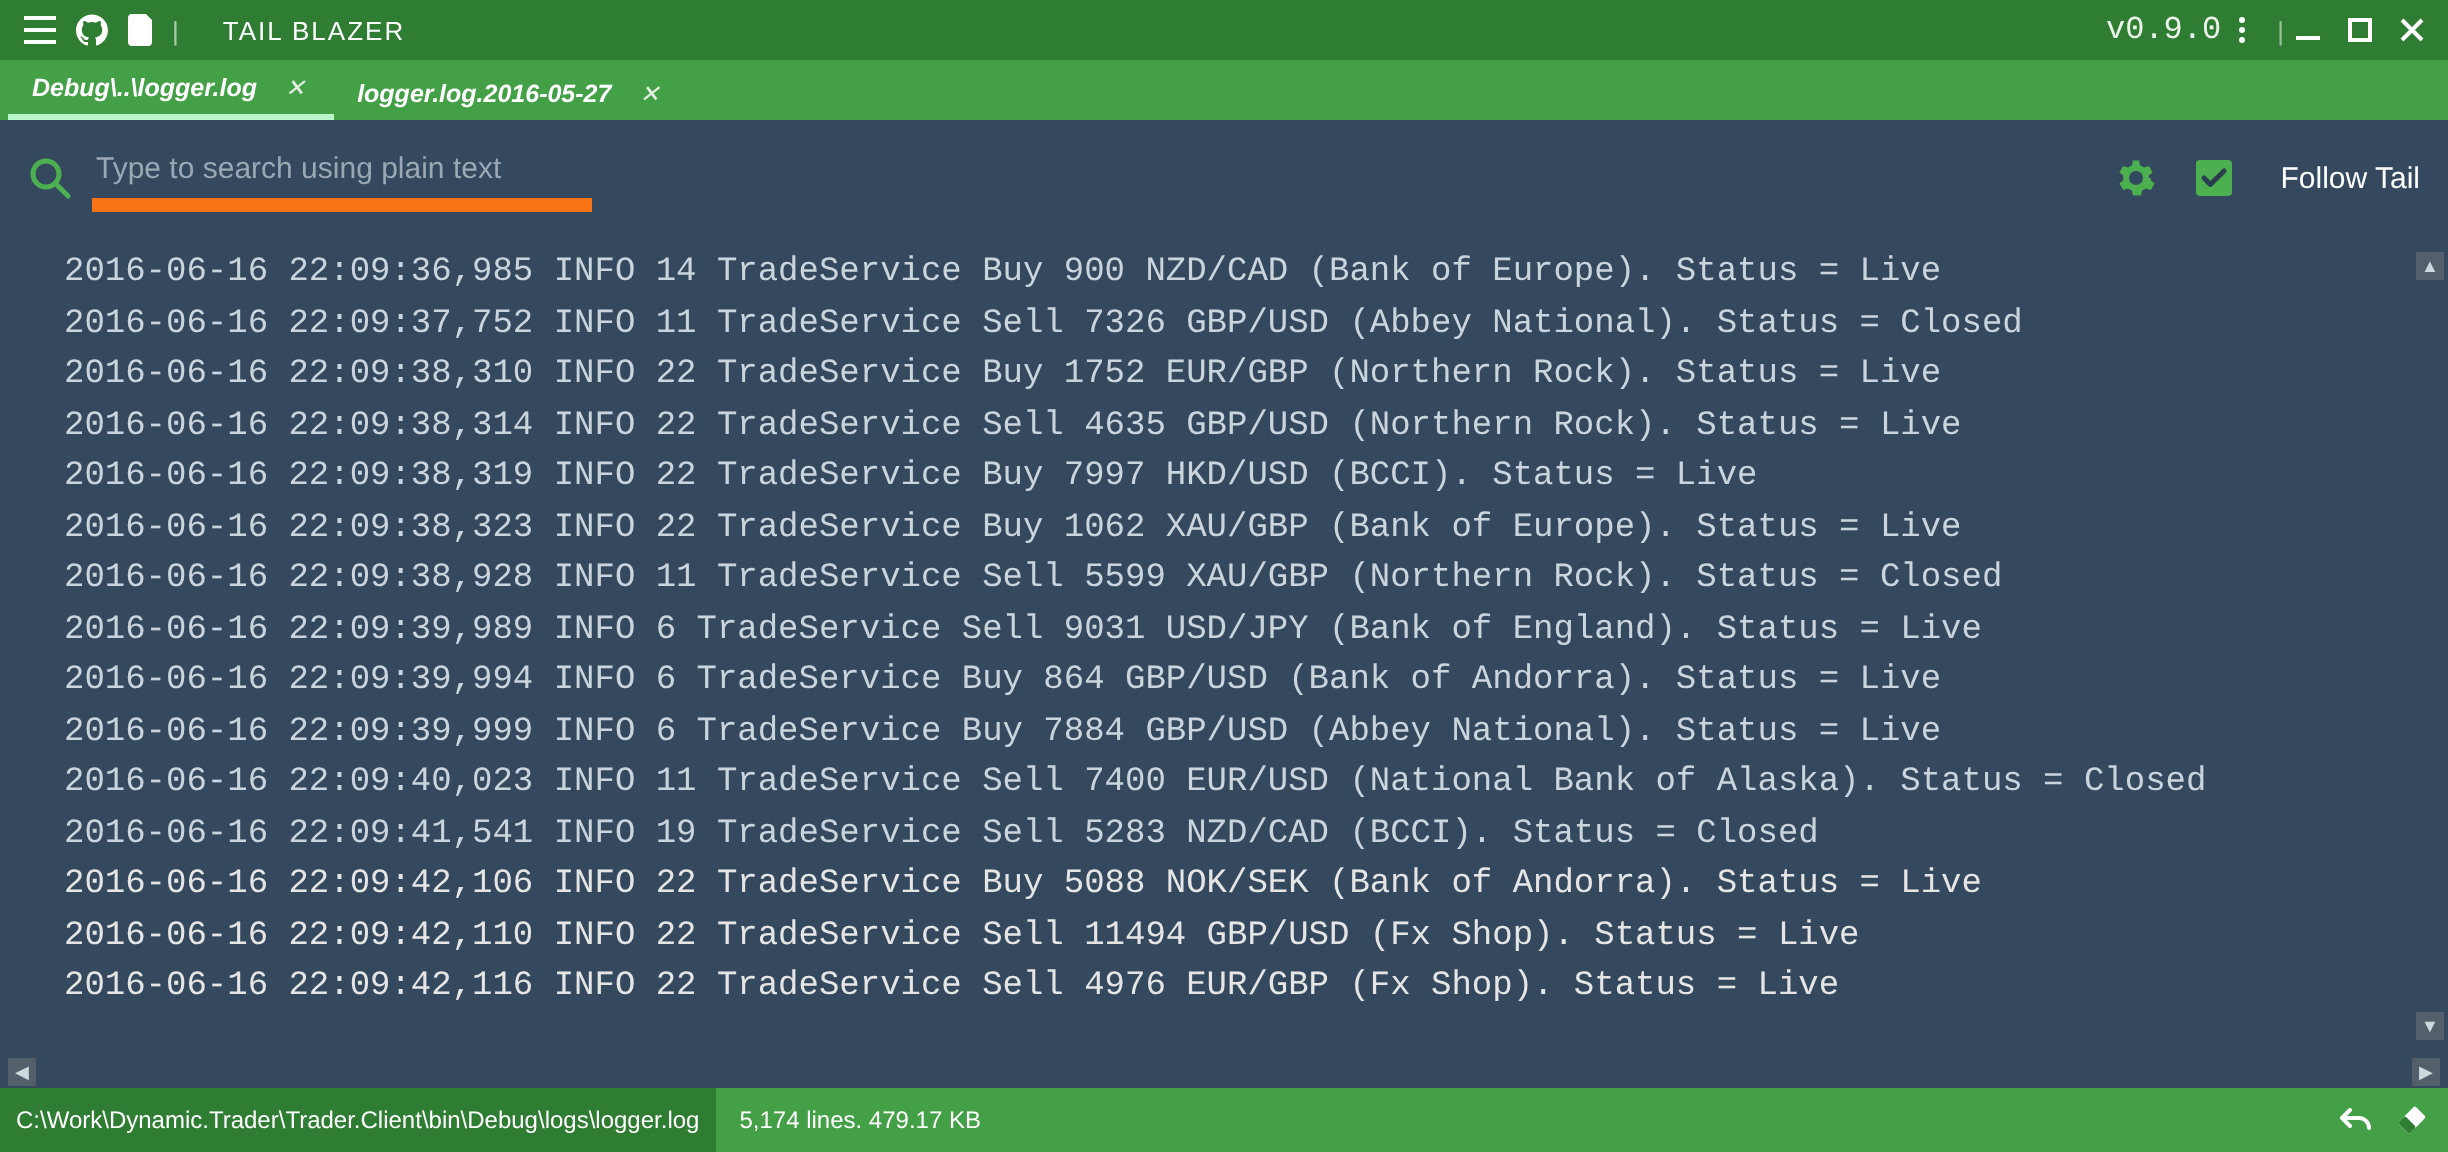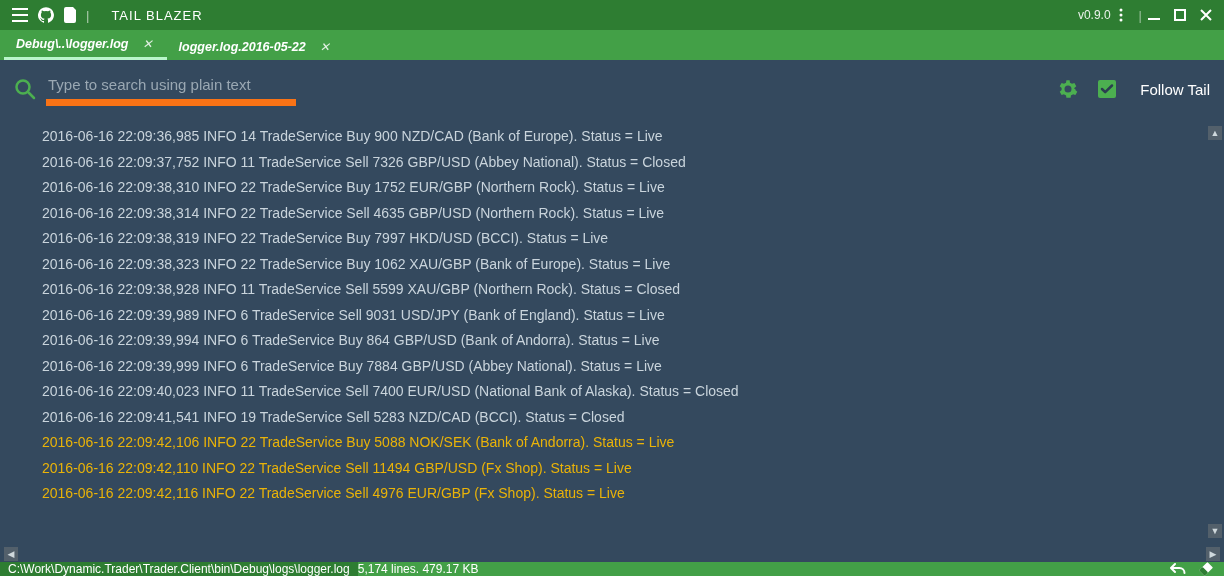--- a/index.html
+++ b/index.html
@@ -12,21 +12,21 @@
     background: #2e7d32;
     display: flex;
     align-items: center;
     color: #fff;
     font-size: 13px;
     padding: 0 6px;
   }
   .titlebar .left-icons { display: flex; align-items: center; gap: 10px; padding: 0 6px; }
   .titlebar .title { margin-left: 20px; letter-spacing: 1px; font-weight: 500; }
   .titlebar .spacer { flex: 1; }
-  .titlebar .version { opacity: 0.9; font-size: 12px; margin-right: 8px; }
+  .titlebar .version { opacity: 0.9; font-size: 16px; margin-right: 8px; font-family: Liberation Mono, monospace; }
   .win-controls { display: flex; align-items: center; gap: 14px; padding-right: 6px; }
   .win-controls span, .titlebar .left-icons span { cursor: pointer; }
   .icon { display: inline-flex; align-items: center; justify-content: center; }
 
   
   .tabbar {
     height: 30px;
     background: #43a047;
     display: flex;
     align-items: flex-end;
@@ -78,28 +78,28 @@
   }
 
   
   .logwrap {
     flex: 1;
     position: relative;
     background: #34495e;
     overflow: hidden;
   }
   .logs {
-    padding: 6px 24px 4px 42px;
-    font-family: Liberation Sans, sans-serif;
-    font-size: 14px;
+    padding: 6px 24px 4px 32px;
+    font-family: Liberation Mono, monospace;
+    font-size: 17px;
     line-height: 25.5px;
     color: #c9d4dc;
     white-space: pre;
   }
-  .logline.hl { color: #eab308; }
+  .logline.hl { color: #e5e5e5; }
   .vscroll {
     position: absolute; right: 2px; top: 8px; bottom: 8px; width: 14px;
     display: flex; flex-direction: column; justify-content: space-between;
     color: #7b8a97;
   }
   .vscroll .arrow {
     width: 14px; height: 14px; background: #53606b;
     display: flex; align-items: center; justify-content: center;
     font-size: 9px; color: #cfd8dc; cursor: pointer;
   }
@@ -114,34 +114,34 @@
     padding: 0 4px;
   }
   .hscroll .arrow {
     width: 14px; height: 14px; background: #53606b;
     display: flex; align-items: center; justify-content: center;
     font-size: 9px; color: #cfd8dc; cursor: pointer;
   }
 
   
   .statusbar {
-    height: 14px;
+    height: 32px;
     background: #43a047;
     display: flex;
     align-items: center;
     font-size: 12px;
     color: #fff;
   }
   .statusbar .path {
     background: #2e7d32;
     padding: 0 8px;
     height: 100%;
     display: flex; align-items: center;
   }
-  .statusbar .stats { padding: 0 0; }
+  .statusbar .stats { padding: 0 12px; }
   .statusbar .spacer { flex: 1; }
   .statusbar .right-icons { display: flex; gap: 12px; padding-right: 10px; align-items: center; }
   .statusbar .right-icons span { cursor: pointer; }
 
   svg { display: block; }
 </style>
 </head>
 <body>
 
 <div class="titlebar">
@@ -192,21 +192,21 @@
     </span>
   </div>
 </div>
 
 <div class="tabbar" id="tabbar">
     <div class="tab active">
       <span>Debug\..\logger.log</span>
       <span class="close-x">✕</span>
     </div>
     <div class="tab">
-      <span>logger.log.2016-05-22</span>
+      <span>logger.log.2016-05-27</span>
       <span class="close-x">✕</span>
     </div>
   </div>
 
 <div class="toolbar">
   <div class="search-wrap">
     <span class="icon search-icon">
       <svg width="22" height="22" viewBox="0 0 22 22">
           <circle cx="9" cy="9" r="6.5" fill="none" stroke="#4caf50" stroke-width="2.5"></circle>
           <line x1="14.5" y1="14.5" x2="20" y2="20" stroke="#4caf50" stroke-width="2.5" stroke-linecap="round"></line>

